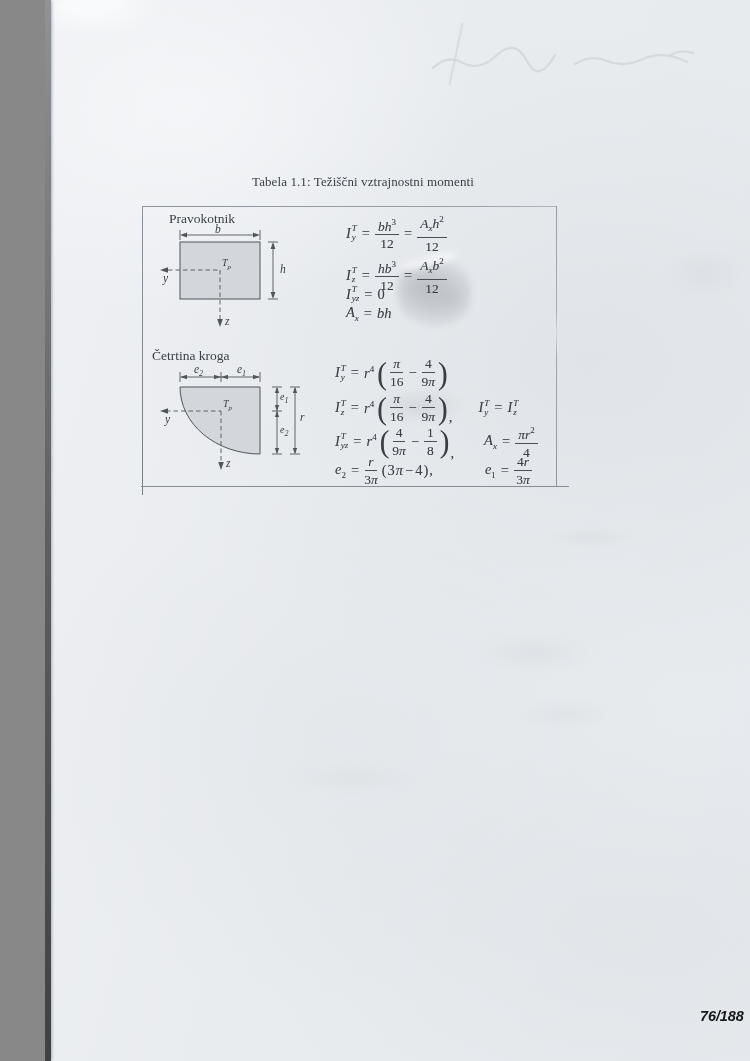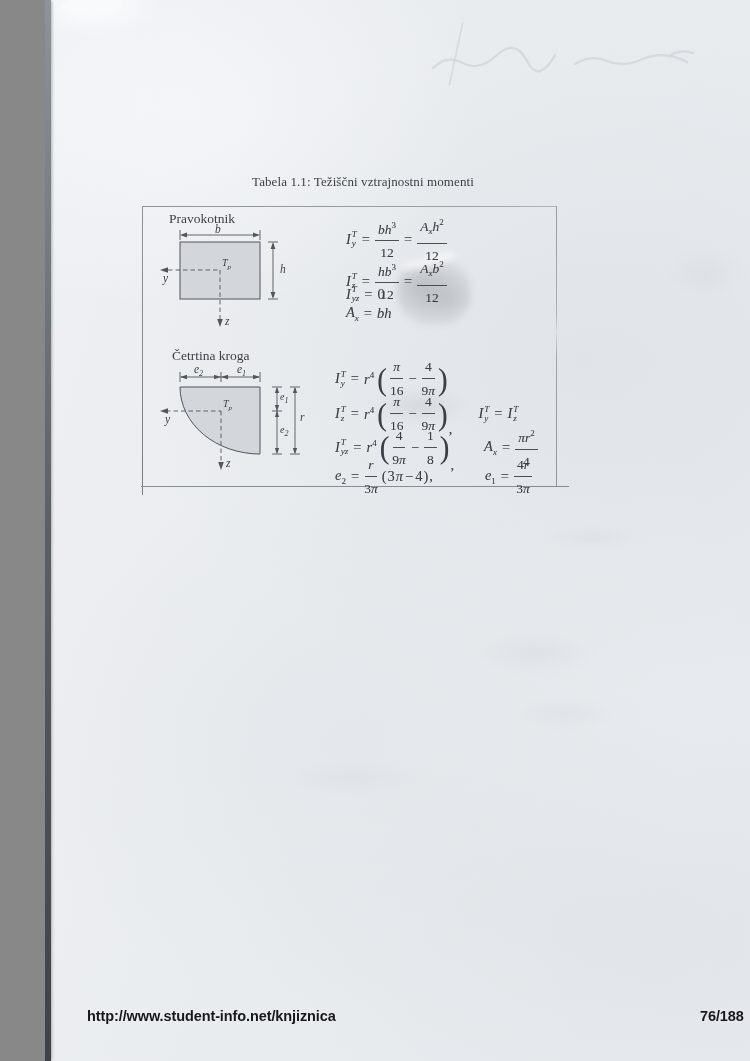--- a/index.html
+++ b/index.html
@@ -25,21 +25,21 @@
   .edge-right { left:745px; top:0; width:5px; height:1061px;
     background:linear-gradient(to left, rgba(158,164,171,.5), rgba(158,164,171,0)); }
   .smudge { filter:blur(3px); border-radius:45%; pointer-events:none; }
   .scratch { width:2px; background:#cbd0d6; opacity:.55; pointer-events:none; }
   .scribbles path { stroke:#c7ccd3; stroke-width:2.4; fill:none; stroke-linecap:round; opacity:.55; }
   
   .title { left:207px; top:174px; font-size:13px; letter-spacing:.1px; }
   .footer { font-family:"Liberation Sans", sans-serif; font-weight:700;
     font-size:14.5px; color:var(--c-footer-ink,#16181b); letter-spacing:-.1px; }
   .footer-url { left:42px; top:1008px; }
-  .footer-page { left:655px; top:1008px; }
+  .footer-page { left:655px; top:1008px;font-style:italic; }
   
   .tbl { left:97px; top:206px; width:414px; height:281px; }
   .bT { left:0; top:0; width:415px; height:1px;
     background:linear-gradient(to right,#8d949b,#9aa1a8 78%,#b0b6bc); }
   .bL { left:0; top:0; width:1px; height:289px;
     background:linear-gradient(#8d949b,#767d84); }
   .bR { left:414px; top:0; width:1px; height:281px;
     background:linear-gradient(#949ba2 0%, #a9afb5 38%, rgba(169,175,181,.2) 45%, #9fa5ab 54%, #8d949b 100%); }
   .bB { left:-1px; top:280px; width:428px; height:1px; background:#868d94; }
   .slabel { font-size:13.5px; }
@@ -56,21 +56,21 @@
   .ah { fill:var(--c-shape-stroke,#51555c); stroke:none; }
   
   .fml { position:absolute; display:flex; align-items:center; gap:4px;
     font-size:14.5px; white-space:nowrap; text-shadow:0 0 .5px rgba(58,62,70,.3); }
   .fml i { font-style:italic; }
   .op { margin:0 1px; }
   .ss { display:inline-flex; align-items:center; }
   .scr { display:inline-flex; flex-direction:column; font-size:9px; line-height:9px;
     font-style:italic; margin-left:1px; transform:translateY(0px); }
   .fr { display:inline-flex; flex-direction:column; align-items:center;
-    font-size:13.5px; line-height:21px; }
+    font-size:13.5px; line-height:15px; }
   .fr .nu { display:block; border-bottom:1px solid #4a4e55; padding:0 3px 1px; }
   .fr .de { display:block; padding-top:1px; }
   sup { font-size:9px; }
   sub.vs { font-size:9px; font-style:italic; }
   .bp { font-size:29px; line-height:28px; font-style:normal; transform:scaleY(1.08); margin:0 -1px; }
   .cm { align-self:flex-end; transform:translateY(2px); margin-left:-2px; }
   .sp { display:inline-block; }
   .grp { display:inline-flex; align-items:center; gap:1px; }
 </style>
 </head>
@@ -186,21 +186,21 @@
       <span class="op">=</span>
       <span>0</span>
     </div>
 
     <div class="fml" style="left:204px;top:98px">
       <span><i>A</i><sub class="vs">x</sub></span>
       <span class="op">=</span>
       <i>bh</i>
     </div>
 
-    <div class="abs slabel" style="left:30px;top:142px">Četrtina kroga</div>
+    <div class="abs slabel" style="left:10px;top:142px">Četrtina kroga</div>
 
     <div class="diagram" style="left:10px;top:158px;width:170px;height:118px">
       <svg width="170" height="118" viewBox="0 0 170 118">
         <path class="dimshape" d="M28,23 H108 V90 A80,67 0 0 1 28,23 Z"></path>
 
         <line class="ln" x1="28" y1="8" x2="28" y2="18"></line>
         <line class="ln" x1="69" y1="8" x2="69" y2="18"></line>
         <line class="ln" x1="108" y1="8" x2="108" y2="18"></line>
         <line class="ln" x1="29" y1="13" x2="107" y2="13"></line>
         <polygon class="ah" points="69,13 62,10.8 62,15.2"></polygon>
@@ -352,16 +352,15 @@
       <span class="sp" style="width:44px"></span>
       <span><i>e</i><sub class="vs" style="font-style:normal">1</sub></span>
       <span class="op">=</span>
       <span class="fr">
           <span class="nu"><span>4</span><i>r</i></span>
           <span class="de"><span>3</span><i>π</i></span>
         </span>
     </div>
   </div>
 
-  <div class="abs footer footer-url">http://www.student-info.net/knjiznica</div>
   <div class="abs footer footer-page">76/188</div>
 
 </div>
 
 </body></html>

